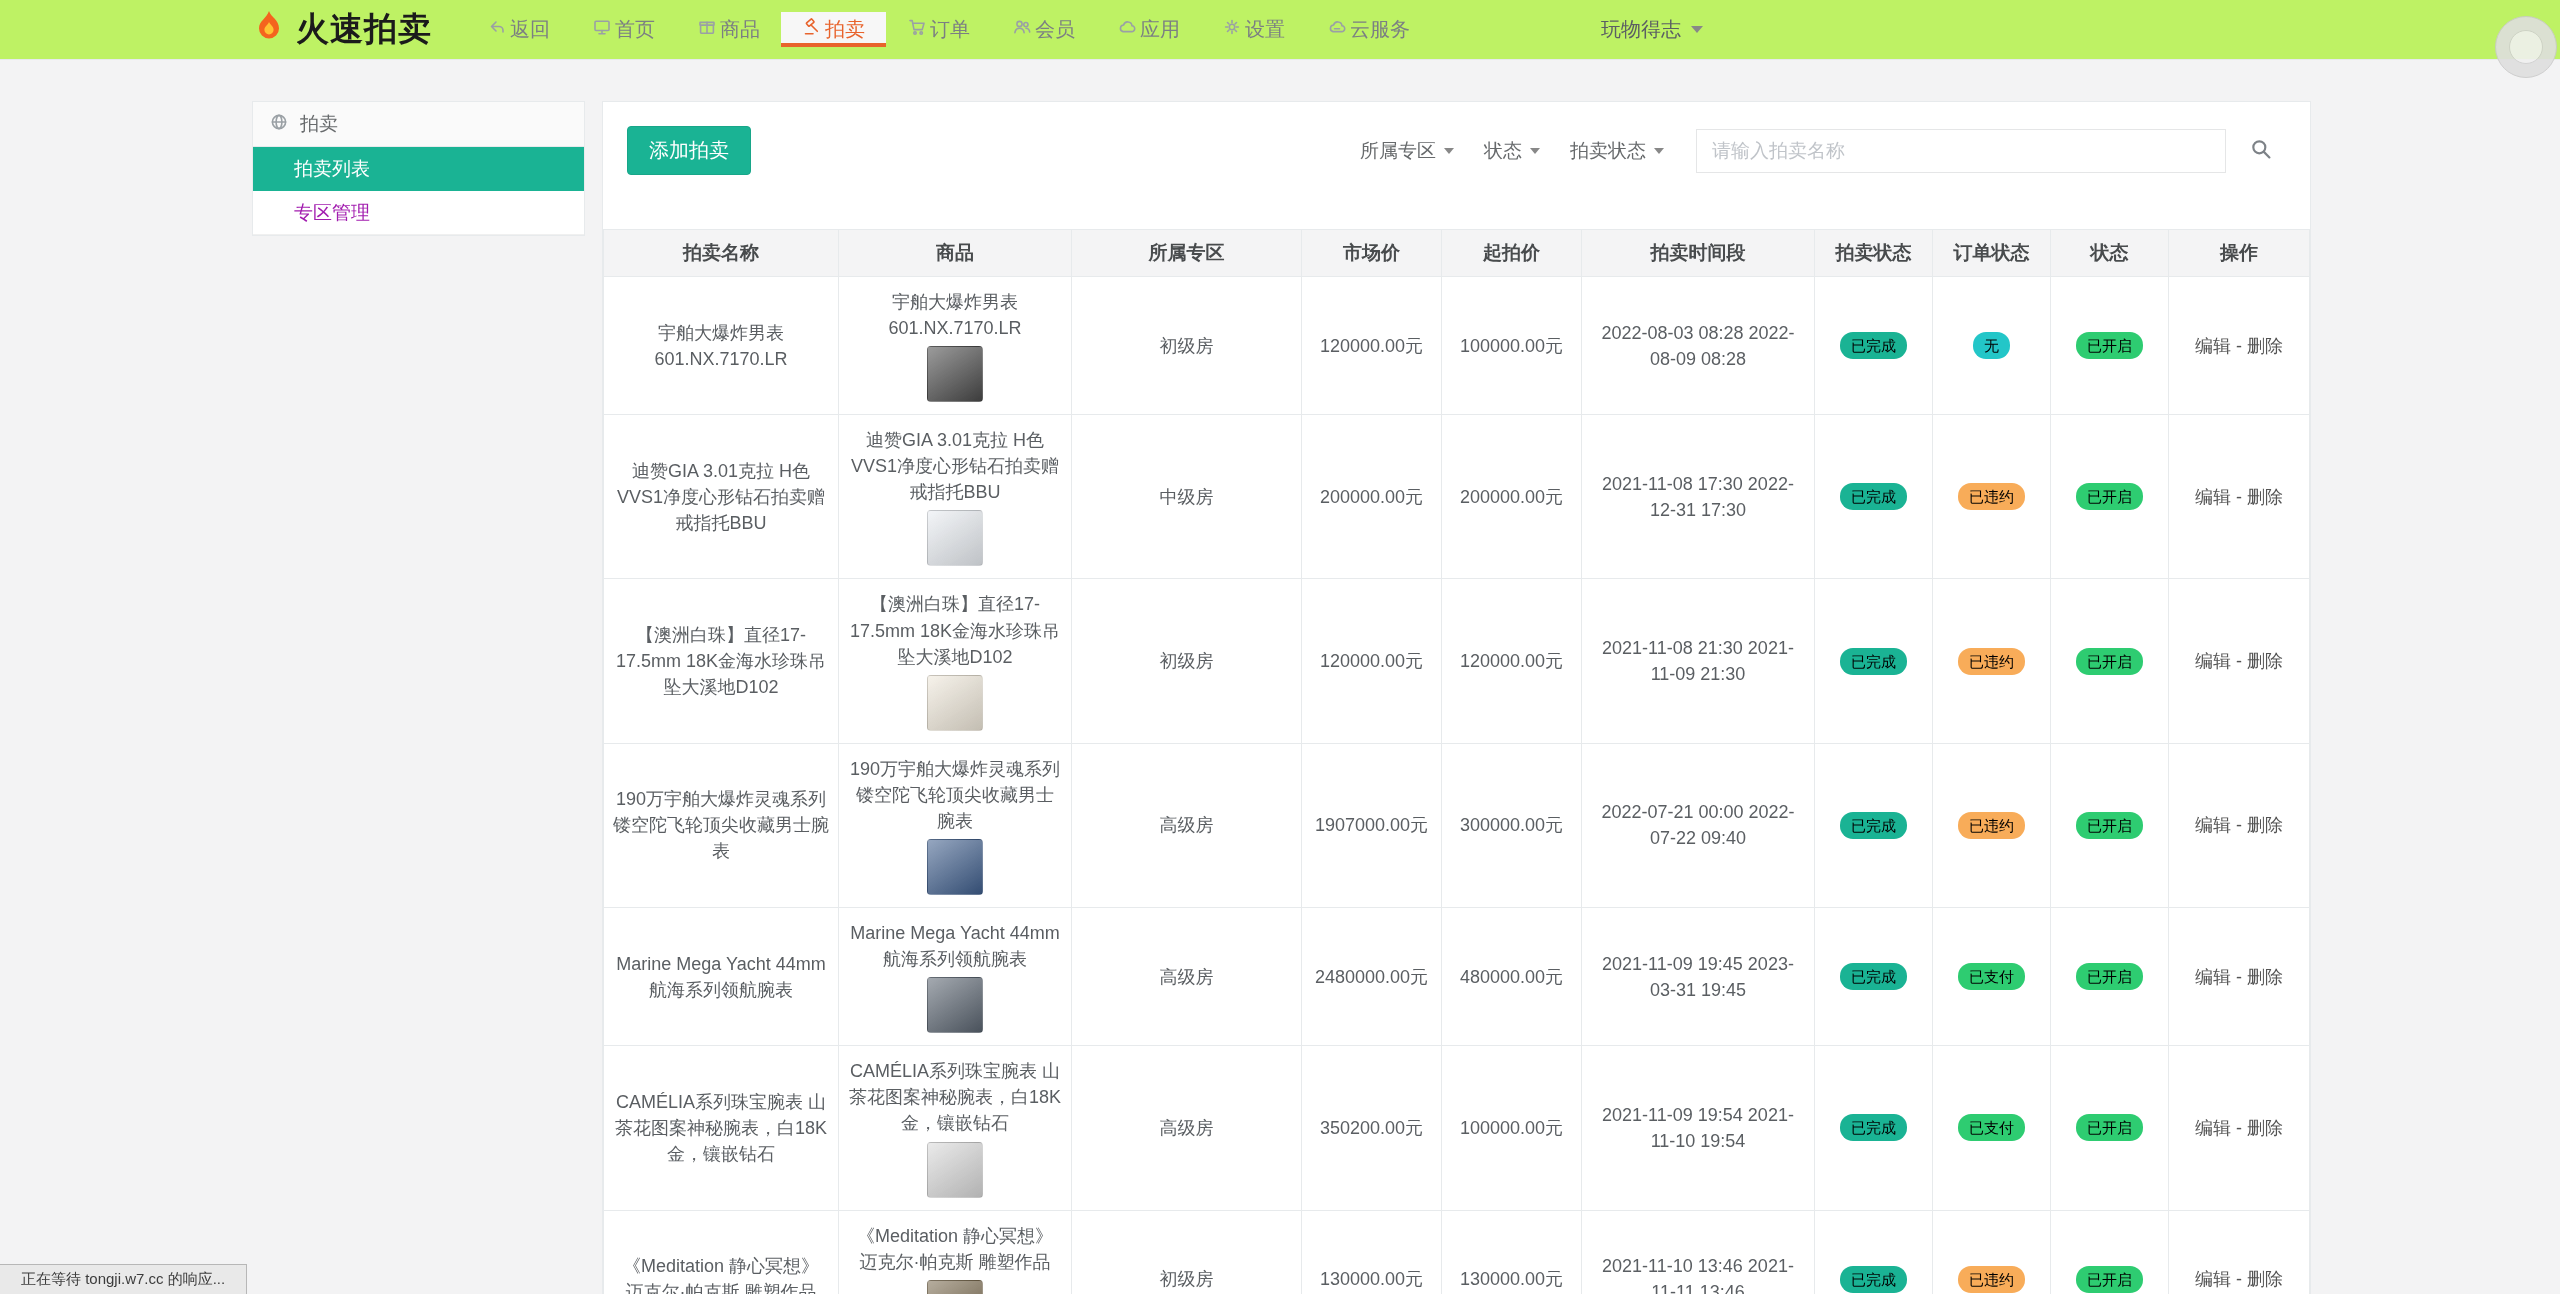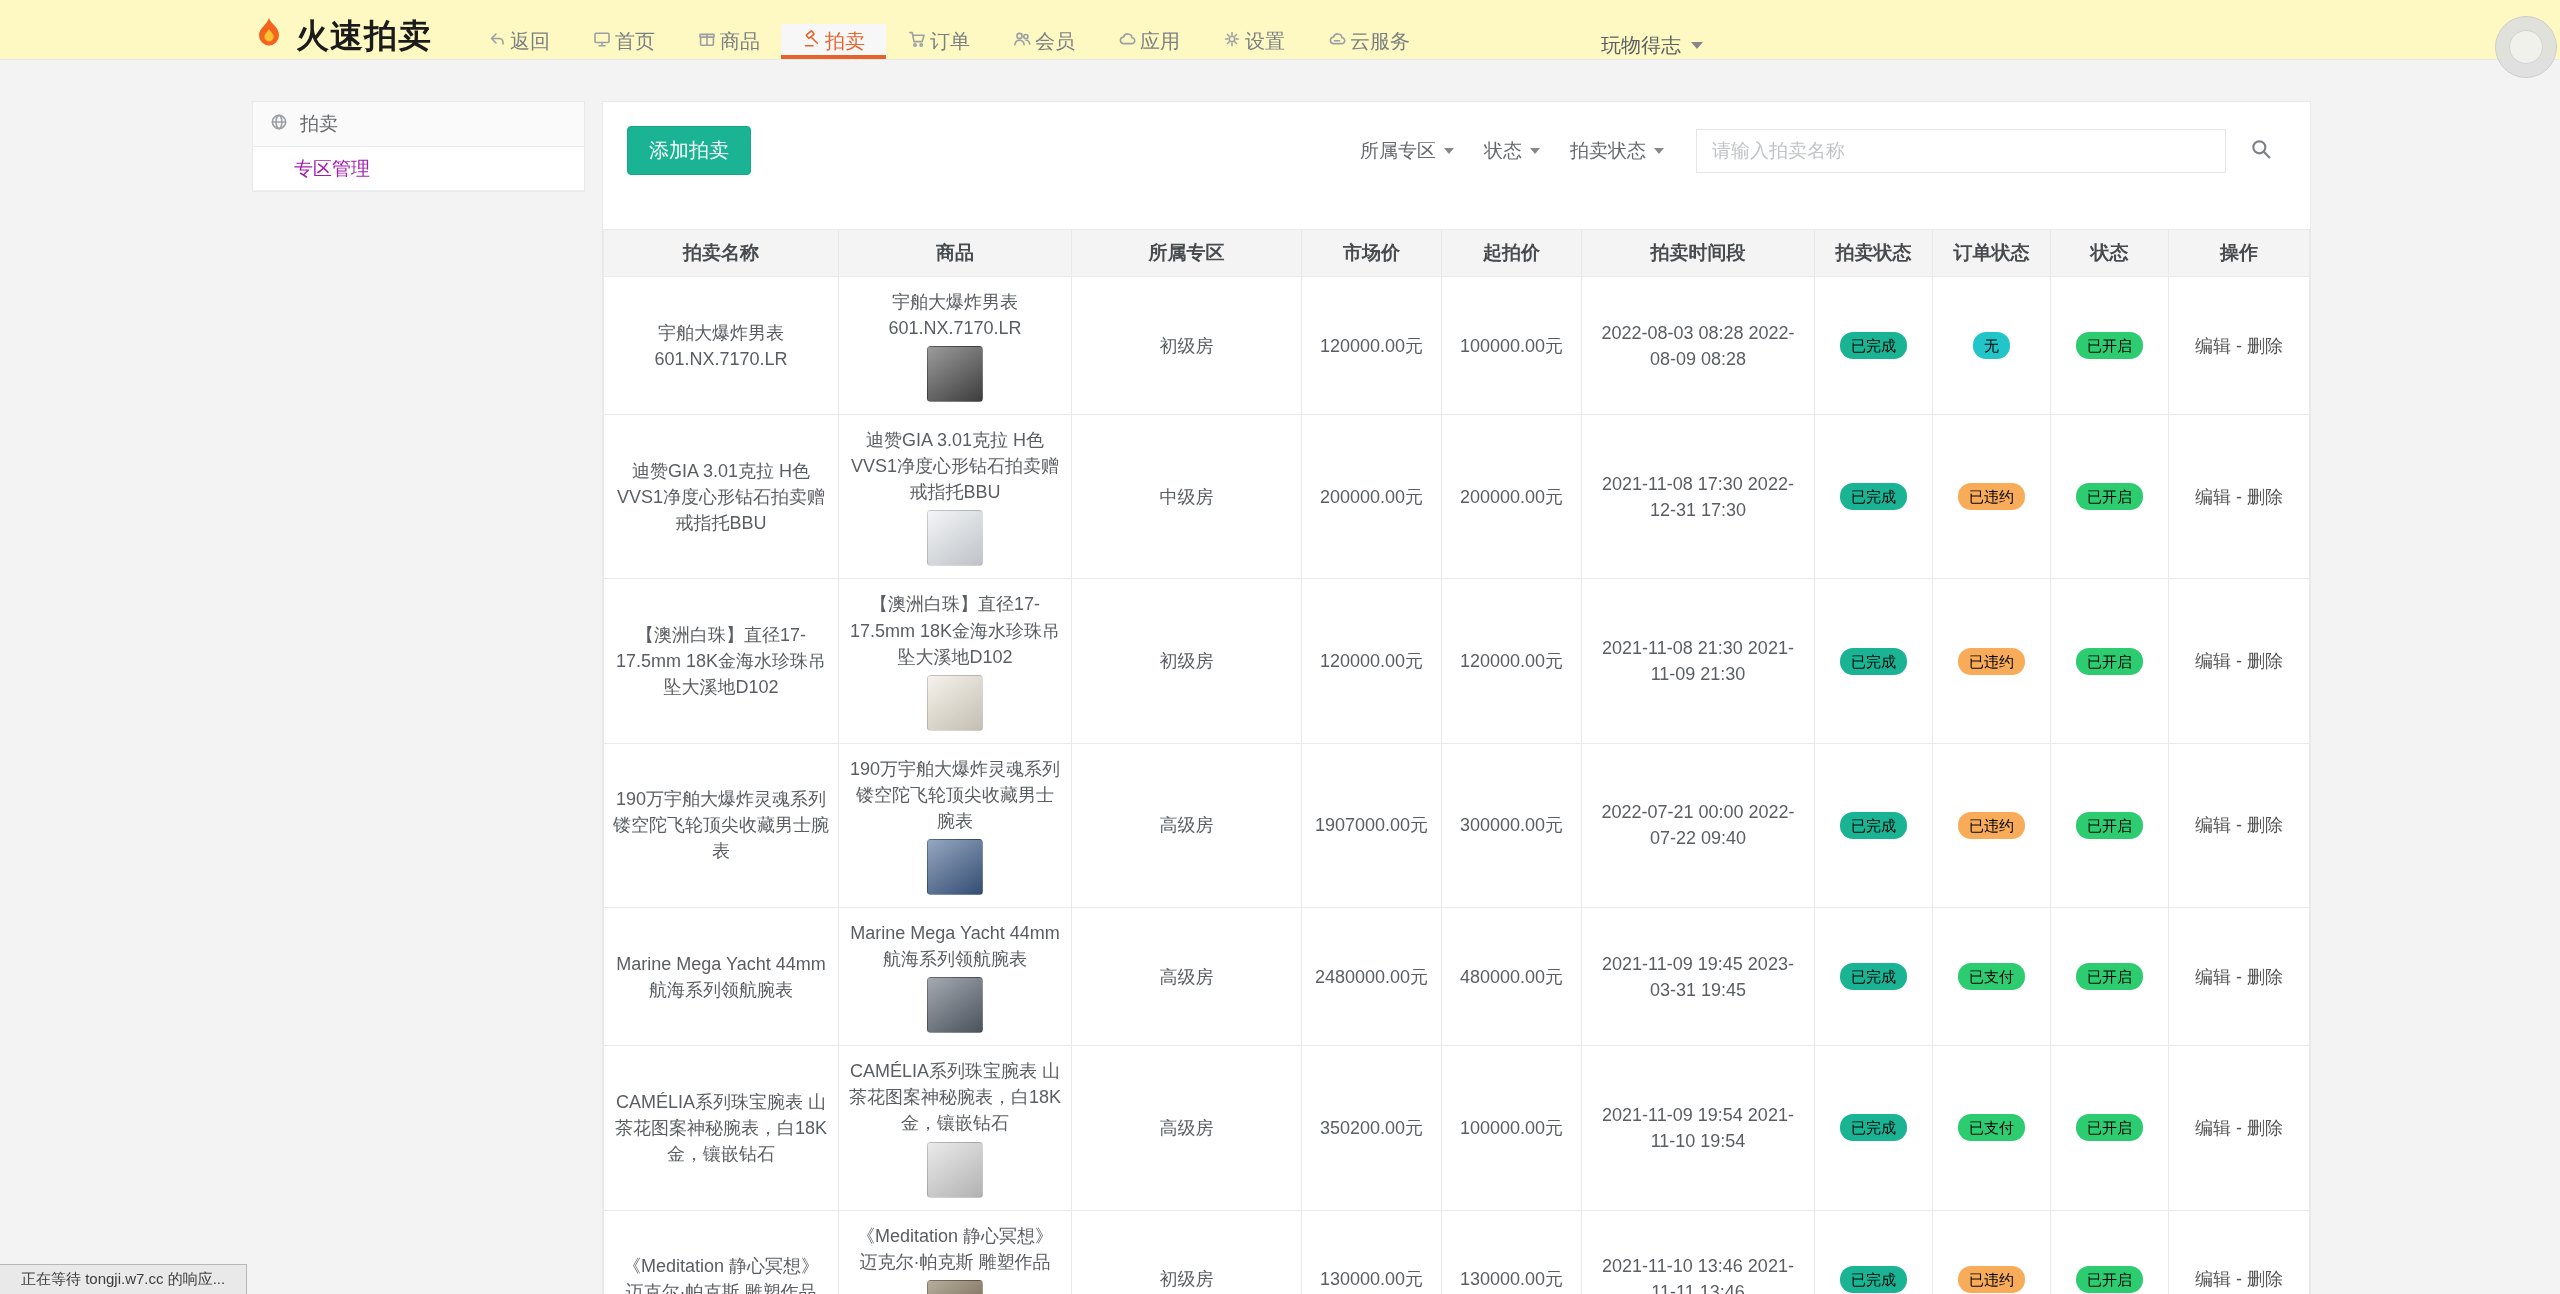--- a/index.html
+++ b/index.html
@@ -4,22 +4,22 @@
 <style>
   * { margin:0; padding:0; box-sizing:border-box; }
   html,body { width:2560px; height:1294px; overflow:hidden; }
   body {
     font-family:"Liberation Sans","DejaVu Sans",sans-serif;
     background:#f3f3f4; color:#676a6c; position:relative;
   }
 
   
   .navbar {
-    height:60px; background:#fef9c3; border-bottom:1px solid #e7eaec;
-    display:flex; align-items:flex-end; padding-left:252px; position:relative; z-index:5;
+    height:60px; background:#bef264; border-bottom:1px solid #e7eaec;
+    display:flex; align-items:center; padding-left:252px; position:relative; z-index:5;
   }
   .brand { display:flex; align-items:center; gap:10px; }
   .brand-text { font-size:33px; font-weight:bold; color:#1b1b1b; letter-spacing:1px; }
   .nav-items { display:flex; margin-left:34px; }
   .nav-item {
     display:flex; align-items:center; gap:3px; padding:0 21px; font-size:20px;
     color:#7b7f83; cursor:pointer; border-bottom:4px solid transparent; padding-top:4px;
   }
   .nav-item svg { stroke:#9aa0a5; }
   .nav-item.active { color:#e8632c; background:#f7f7f7; border-bottom-color:#e8632c; }
@@ -203,20 +203,23 @@
   <div class="sidebar">
     <div class="sidebar-header">
       <span>
         <svg class="icn" width="20" height="20" viewBox="0 0 20 20" style="stroke:#9aa0a5">
           <circle cx="10" cy="10" r="6.6"></circle>
             <ellipse cx="10" cy="10" rx="2.9" ry="6.6"></ellipse>
             <path d="M3.4 10 h13.2"></path>
         </svg>
       </span>
       <span>拍卖</span>
+    </div>
+    <div class="sidebar-item active">
+      <span>拍卖列表</span>
     </div>
     <div class="sidebar-item">
       <span>专区管理</span>
     </div>
   </div>
 
   <div class="main-card">
     <div class="toolbar">
       <button class="add-btn">添加拍卖</button>
       <div class="filters">

